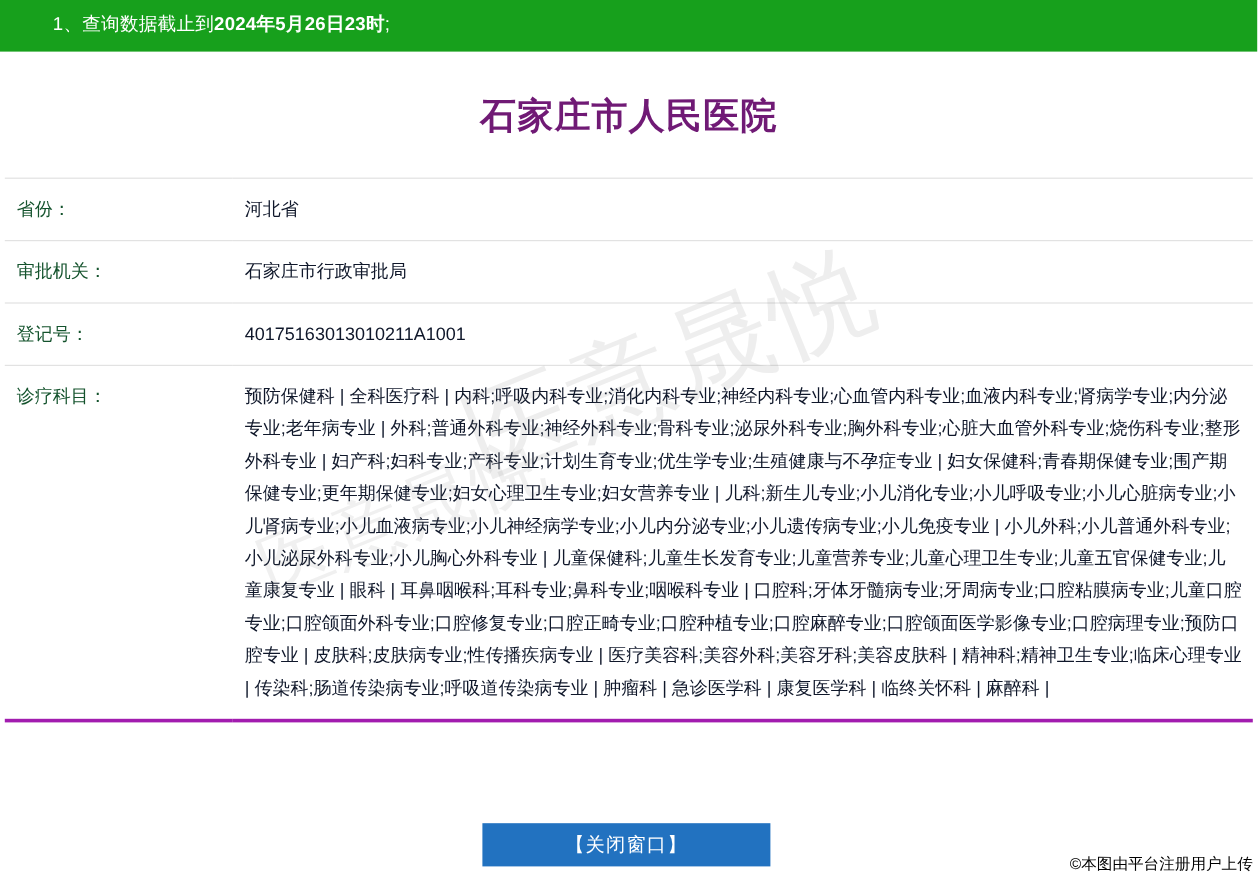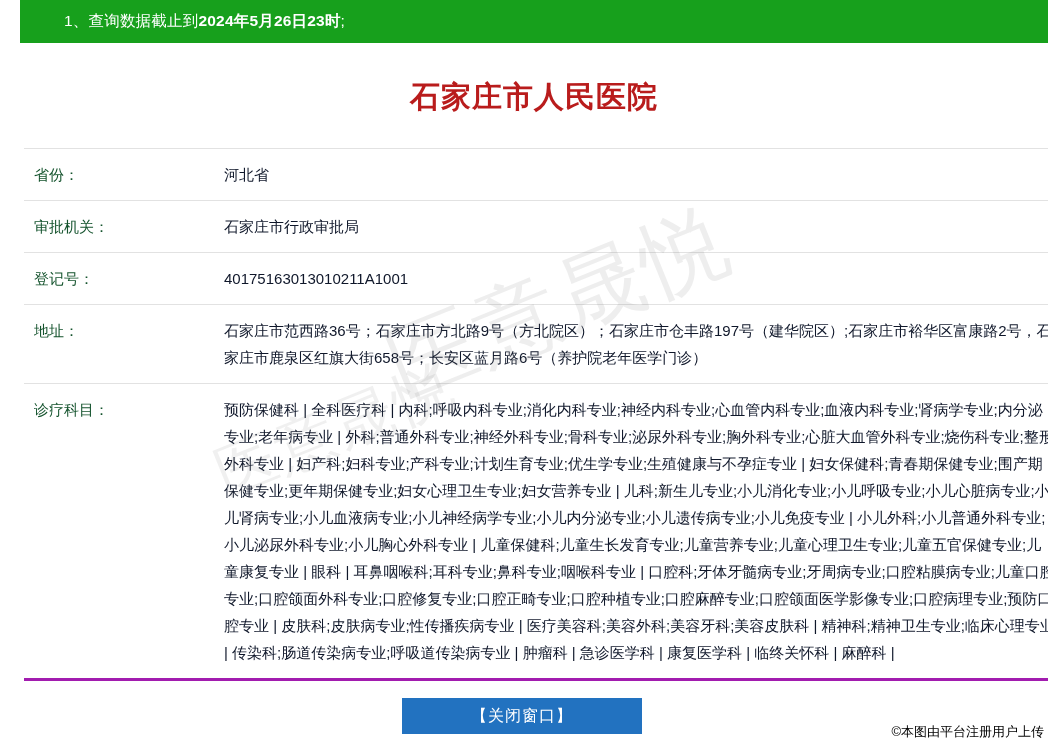--- a/index.html
+++ b/index.html
@@ -9,21 +9,20 @@
     background: #ffffff;
     font-family: "Liberation Sans", "DejaVu Sans", sans-serif;
     overflow: hidden;
   }
   #page {
     position: relative;
     width: 1048px;
     height: 743px;
     background: #ffffff;
     overflow: hidden;
-    padding-left: 20px;
   }
 
   
   .notice-bar {
     background: #17a01c;
     color: #ffffff;
     padding: 8px 0 10px 0;
     width: 1048px;
   }
   .notice-line {
@@ -37,21 +36,21 @@
 
   
   .title-wrap {
     text-align: center;
     padding-top: 34px;
     padding-bottom: 30px;
   }
   .hospital-title {
     font-size: 30px;
     font-weight: bold;
-    color: #b91c1c;
+    color: #701a75;
     letter-spacing: 1px;
     margin-top: 36px;
   }
 
   
   .info-table {
     width: 1040px;
     margin: 0 4px;
     border-collapse: collapse;
     table-layout: fixed;
@@ -100,21 +99,21 @@
     white-space: nowrap;
     pointer-events: none;
     user-select: none;
     letter-spacing: 3px;
   }
 
   
   .footer {
     position: absolute;
     left: 0;
-    bottom: 0;
+    bottom: 12px;
     width: 1048px;
     height: 45px;
   }
   .close-button {
     position: absolute;
     left: 402px;
     top: 0px;
     width: 240px;
     height: 36px;
     background: #2272c0;
@@ -159,24 +158,20 @@
       </tr>
       <tr>
         <td class="label">审批机关：</td>
         <td class="value">石家庄市行政审批局</td>
       </tr>
       <tr>
         <td class="label">登记号：</td>
         <td class="value">40175163013010211A1001</td>
       </tr>
       <tr>
-        <td class="label">地址：</td>
-        <td class="value value-multi">石家庄市范西路36号；石家庄市方北路9号（方北院区）；石家庄市仓丰路197号（建华院区）;石家庄市裕华区富康路2号，石家庄市鹿泉区红旗大街658号；长安区蓝月路6号（养护院老年医学门诊）</td>
-      </tr>
-      <tr>
         <td class="label">诊疗科目：</td>
         <td class="value value-multi">预防保健科 | 全科医疗科 | 内科;呼吸内科专业;消化内科专业;神经内科专业;心血管内科专业;血液内科专业;肾病学专业;内分泌专业;老年病专业 | 外科;普通外科专业;神经外科专业;骨科专业;泌尿外科专业;胸外科专业;心脏大血管外科专业;烧伤科专业;整形外科专业 | 妇产科;妇科专业;产科专业;计划生育专业;优生学专业;生殖健康与不孕症专业 | 妇女保健科;青春期保健专业;围产期保健专业;更年期保健专业;妇女心理卫生专业;妇女营养专业 | 儿科;新生儿专业;小儿消化专业;小儿呼吸专业;小儿心脏病专业;小儿肾病专业;小儿血液病专业;小儿神经病学专业;小儿内分泌专业;小儿遗传病专业;小儿免疫专业 | 小儿外科;小儿普通外科专业;小儿泌尿外科专业;小儿胸心外科专业 | 儿童保健科;儿童生长发育专业;儿童营养专业;儿童心理卫生专业;儿童五官保健专业;儿童康复专业 | 眼科 | 耳鼻咽喉科;耳科专业;鼻科专业;咽喉科专业 | 口腔科;牙体牙髓病专业;牙周病专业;口腔粘膜病专业;儿童口腔专业;口腔颌面外科专业;口腔修复专业;口腔正畸专业;口腔种植专业;口腔麻醉专业;口腔颌面医学影像专业;口腔病理专业;预防口腔专业 | 皮肤科;皮肤病专业;性传播疾病专业 | 医疗美容科;美容外科;美容牙科;美容皮肤科 | 精神科;精神卫生专业;临床心理专业 | 传染科;肠道传染病专业;呼吸道传染病专业 | 肿瘤科 | 急诊医学科 | 康复医学科 | 临终关怀科 | 麻醉科 |</td>
       </tr>
     </tbody>
   </table>
 
   <div class="footer">
     <button class="close-button">【关闭窗口】</button>
     <div class="copyright">
       <span class="c-mark">©</span><span>本图由平台注册用户上传</span>

